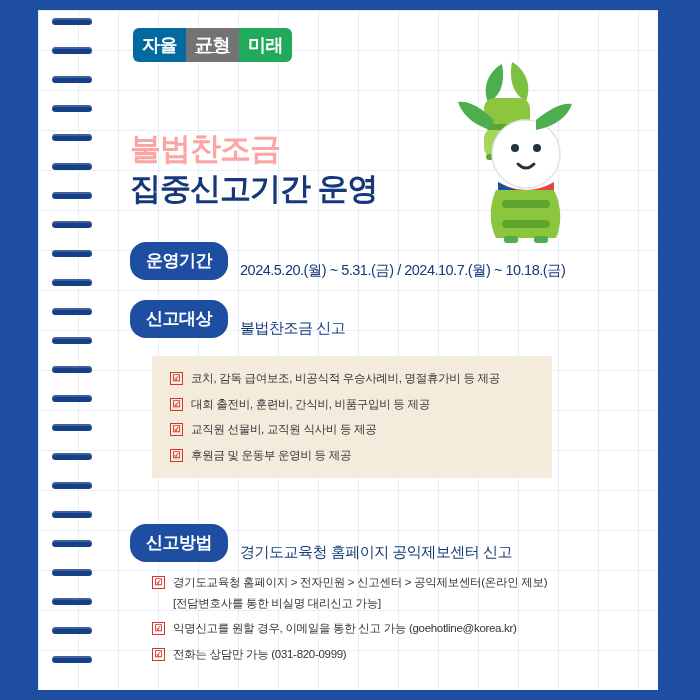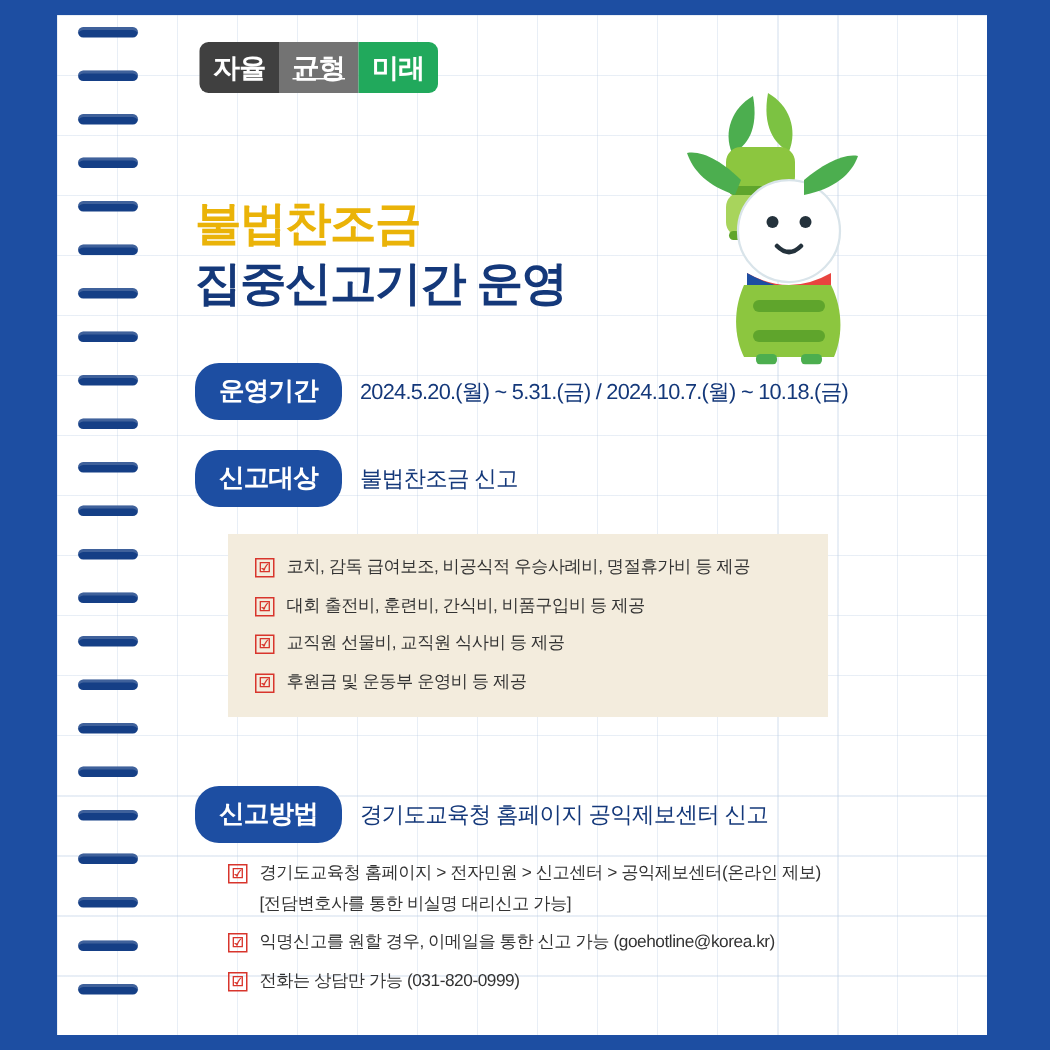--- a/index.html
+++ b/index.html
@@ -68,35 +68,35 @@
     height: 34px;
     display: flex;
     align-items: center;
     justify-content: center;
     padding: 0 9px;
     font-size: 18px;
     font-weight: bold;
     color: #ffffff;
     letter-spacing: -0.5px;
   }
-  .badge.b1 { background: #404040; border-radius: 6px 0 0 6px; }
+  .badge.b1 { background: #0369a1; border-radius: 6px 0 0 6px; }
   .badge.b2 { background: #737373; text-decoration: underline; }
   .badge.b3 { background: #21a95c; border-radius: 0 6px 6px 0; }
 
   
   .headline {
     position: absolute;
     left: 130px;
     top: 130px;
     width: 360px;
   }
   .headline .l1 {
     font-size: 31px;
     font-weight: bold;
-    color: #eab308;
+    color: #fca5a5;
     letter-spacing: -1px;
     line-height: 1.2;
   }
   .headline .l2 {
     margin-top: 3px;
     font-size: 31px;
     font-weight: bold;
     color: #14387a;
     letter-spacing: -1px;
     line-height: 1.2;
@@ -108,21 +108,21 @@
     left: 416px;
     top: 58px;
     width: 180px;
     height: 185px;
   }
 
   
   .section-row {
     position: absolute;
     display: flex;
-    align-items: center;
+    align-items: flex-end;
   }
   .pill {
     background: #1d4ea2;
     color: #fff;
     font-size: 17px;
     font-weight: bold;
     letter-spacing: -0.5px;
     border-radius: 16px;
     padding: 7px 16px 8px 16px;
     white-space: nowrap;

